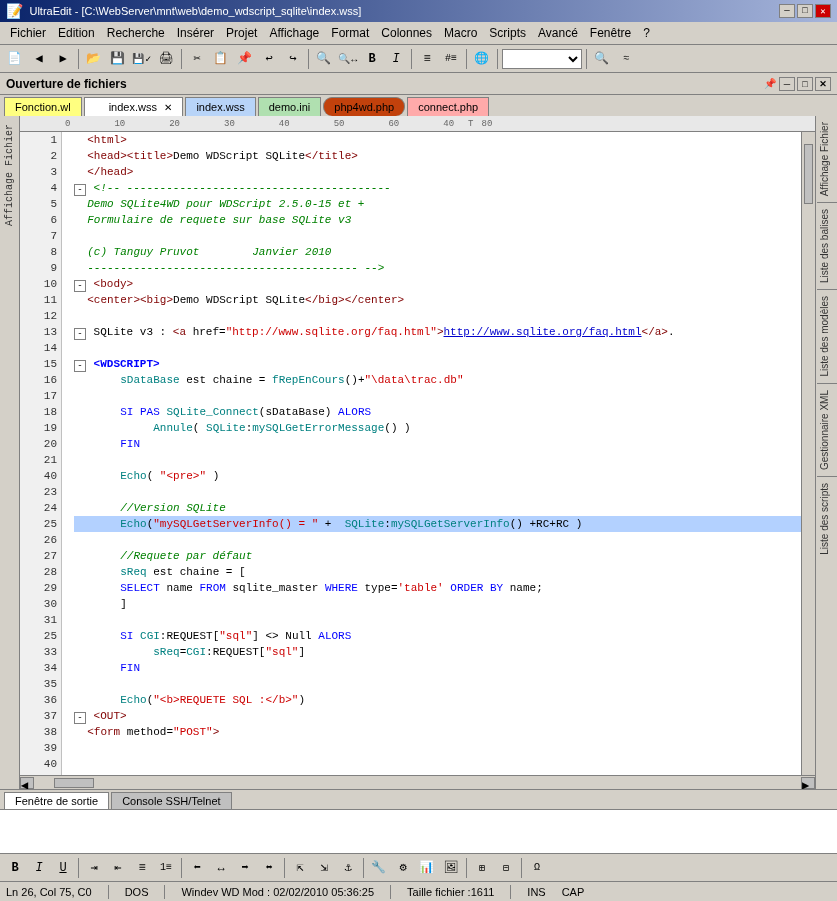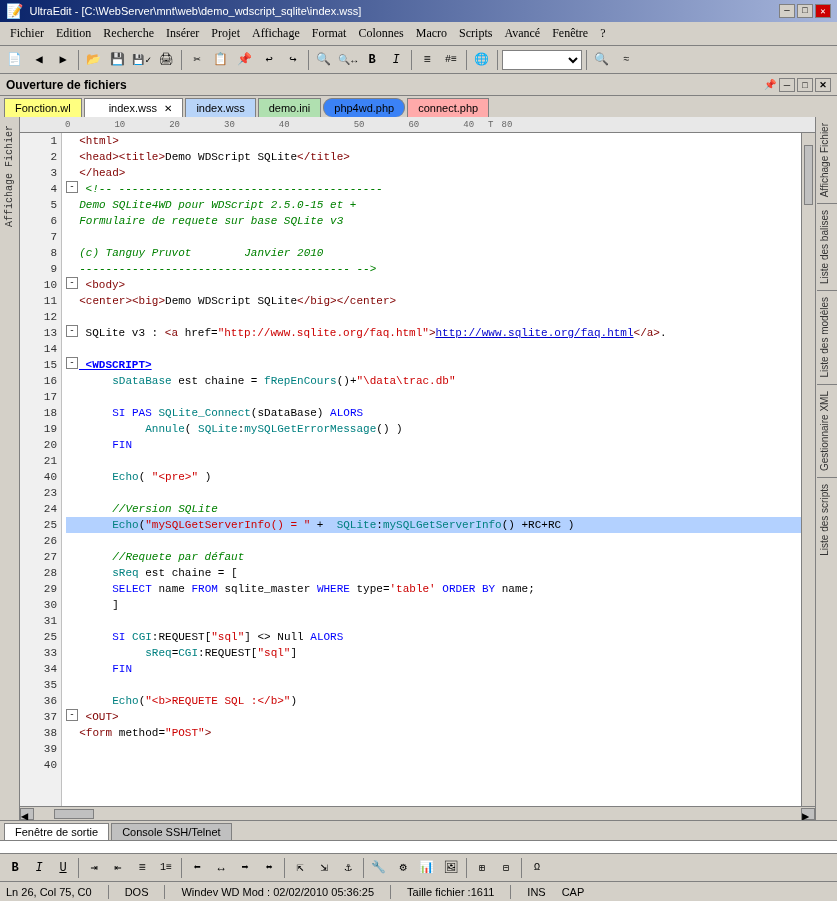--- a/index.html
+++ b/index.html
@@ -22,21 +22,21 @@
       cursor: pointer; color: black;
     }
     
     
     .menu-bar {
       background: #d4d0c8;
       display: flex;
       gap: 0;
       padding: 2px 4px;
       border-bottom: 1px solid #808080;
-      font-family: Liberation Serif, serif;
+      font-family: Liberation Sans, sans-serif;
       font-size: 12px;
     }
     .menu-item {
       padding: 2px 6px;
       cursor: pointer;
     }
     
     
     .toolbar {
       background: #d4d0c8;
@@ -157,56 +157,57 @@
       font-family: 'Courier New', monospace;
       line-height: 16px;
       background: white;
       padding-left: 4px;
     }
     .code-line {
       height: 16px;
       line-height: 16px;
       white-space: pre;
       display: flex;
-      align-items: flex-start;
+      align-items: flex-end;
+      margin-left: 8px;
     }
     .code-line.highlighted { background: #b3d1ff; }
     .collapse-icon {
       display: inline-block;
       width: 12px;
       height: 12px;
       border: 1px solid #808080;
       background: white;
       text-align: center;
       line-height: 10px;
       font-size: 9px;
       margin-right: 1px;
       cursor: pointer;
       flex-shrink: 0;
     }
     .kw-tag { color: #800000; }
     .kw-comment { color: #008000; font-style: italic; }
-    .kw-wdscript { color: #0000ff; font-weight: bold; text-decoration: underline; }
+    .kw-wdscript { color: #0000ff; font-weight: bold; }
     .kw-func { color: #008080; }
     .kw-string { color: #cc0000; }
     .kw-link { color: #0000cc; text-decoration: underline; }
     .kw-blue { color: #0000ff; }
     .kw-cyan { color: #008080; }
     
     
     .scrollbar-v {
       width: 14px;
       background: #d4d0c8;
       border-left: 1px solid #808080;
       flex-shrink: 0;
     }
     
     
     .output-panel {
-      height: 33px;
+      height: 64px;
       background: #f0f0f0;
       border-top: 1px solid #808080;
       display: flex;
       flex-direction: column;
     }
     .output-tabs {
       display: flex;
       gap: 2px;
       padding: 2px 4px 0;
       background: #d4d0c8;
@@ -391,21 +392,21 @@
     <div class="tab active" style="background:white;padding-left:24px;">
       <span>index.wss</span>
       <span class="tab-close">✕</span>
     </div>
     <div class="tab" style="background:#b8d4f8;">
       <span>index.wss</span>
     </div>
     <div class="tab" style="background:#b0e0b0;">
       <span>demo.ini</span>
     </div>
-    <div class="tab" style="background:#3b82f6;border-radius:9px;">
+    <div class="tab" style="background:#c2410c;border-radius:9px;">
       <span>php4wd.php</span>
     </div>
     <div class="tab" style="background:#ffaaaa;">
       <span>connect.php</span>
     </div>
   </div>
 
   <div class="middle-section">
 
     <div class="left-sidebar">
@@ -413,21 +414,21 @@
     </div>
 
     <div class="editor-wrapper">
 
       <div class="ruler">
         <span style="margin-left:0px;">0</span>
         <span style="margin-left:44px;">10</span>
         <span style="margin-left:44px;">20</span>
         <span style="margin-left:44px;">30</span>
         <span style="margin-left:44px;">40</span>
-        <span style="margin-left:64px;">50</span>
+        <span style="margin-left:44px;">50</span>
         <span style="margin-left:44px;">60</span>
         <span style="margin-left:44px;">40</span>
         <span style="margin-left:14px;">T</span>
         <span style="margin-left:8px;">80</span>
       </div>
 
       <div class="code-area">
 
         <div class="line-numbers">
           <div class="line-num">1</div>

